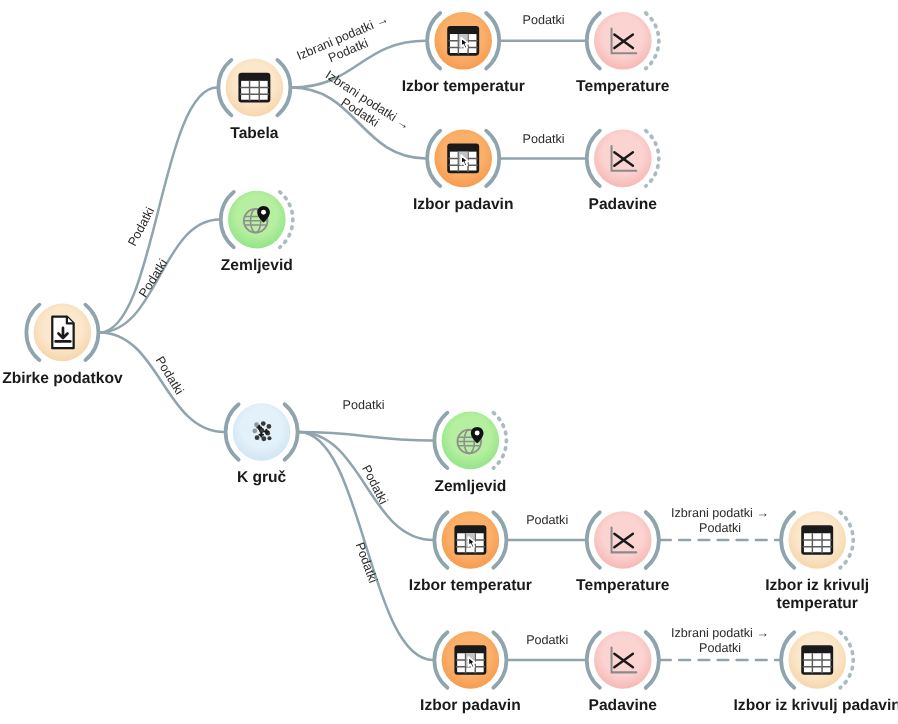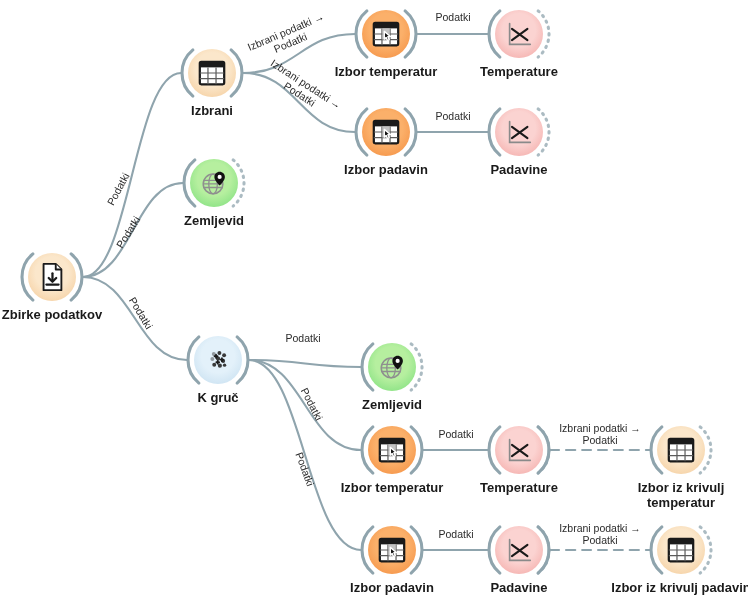--- a/index.html
+++ b/index.html
@@ -96,21 +96,21 @@
         <div class="label">Zbirke podatkov</div>
       </div>
       <div class="node" style="left: 212px; top: 73px;">
         <div class="disc" style="background: radial-gradient(circle at 50% 42%, rgb(251, 231, 203) 0%, rgb(251, 231, 203) 45%, rgb(243, 200, 148) 100%);">
           <svg class="glyph" viewBox="0 0 32 32">
             <rect x="3" y="4" width="26" height="24" rx="1.5" fill="#ffffff" stroke="#1a1a1a" stroke-width="2.4"></rect>
          <rect x="3" y="4" width="26" height="6" fill="#1a1a1a"></rect>
          <path d="M11.7 10 v18 M20.3 10 v18 M3 16 h26 M3 22 h26" stroke="#5b5b5b" stroke-width="1.3"></path>
           </svg>
         </div>
-        <div class="label">Izbrani</div>
+        <div class="label">Tabela</div>
       </div>
       <div class="node" style="left: 214px; top: 183px;">
         <div class="disc" style="background: radial-gradient(circle at 50% 42%, rgb(182, 239, 159) 0%, rgb(182, 239, 159) 45%, rgb(118, 220, 120) 100%);">
           <svg class="glyph" viewBox="0 0 32 32">
             <circle cx="15" cy="17" r="10.5" fill="none" stroke="#8f8f8f" stroke-width="1.6"></circle>
          <ellipse cx="15" cy="17" rx="4.6" ry="10.5" fill="none" stroke="#8f8f8f" stroke-width="1.4"></ellipse>
          <path d="M5 13.2 h20 M4.6 20.8 h20.8 M4.5 17 h21" stroke="#8f8f8f" stroke-width="1.4"></path>
          <path d="M22 4 c3.2 0 5.6 2.5 5.6 5.6 c0 4 -5.6 9 -5.6 9 s-5.6 -5 -5.6 -9 C16.4 6.5 18.8 4 22 4 Z" fill="#111111"></path>
          <circle cx="22" cy="9.5" r="2.2" fill="#ffffff"></circle>
           </svg>

